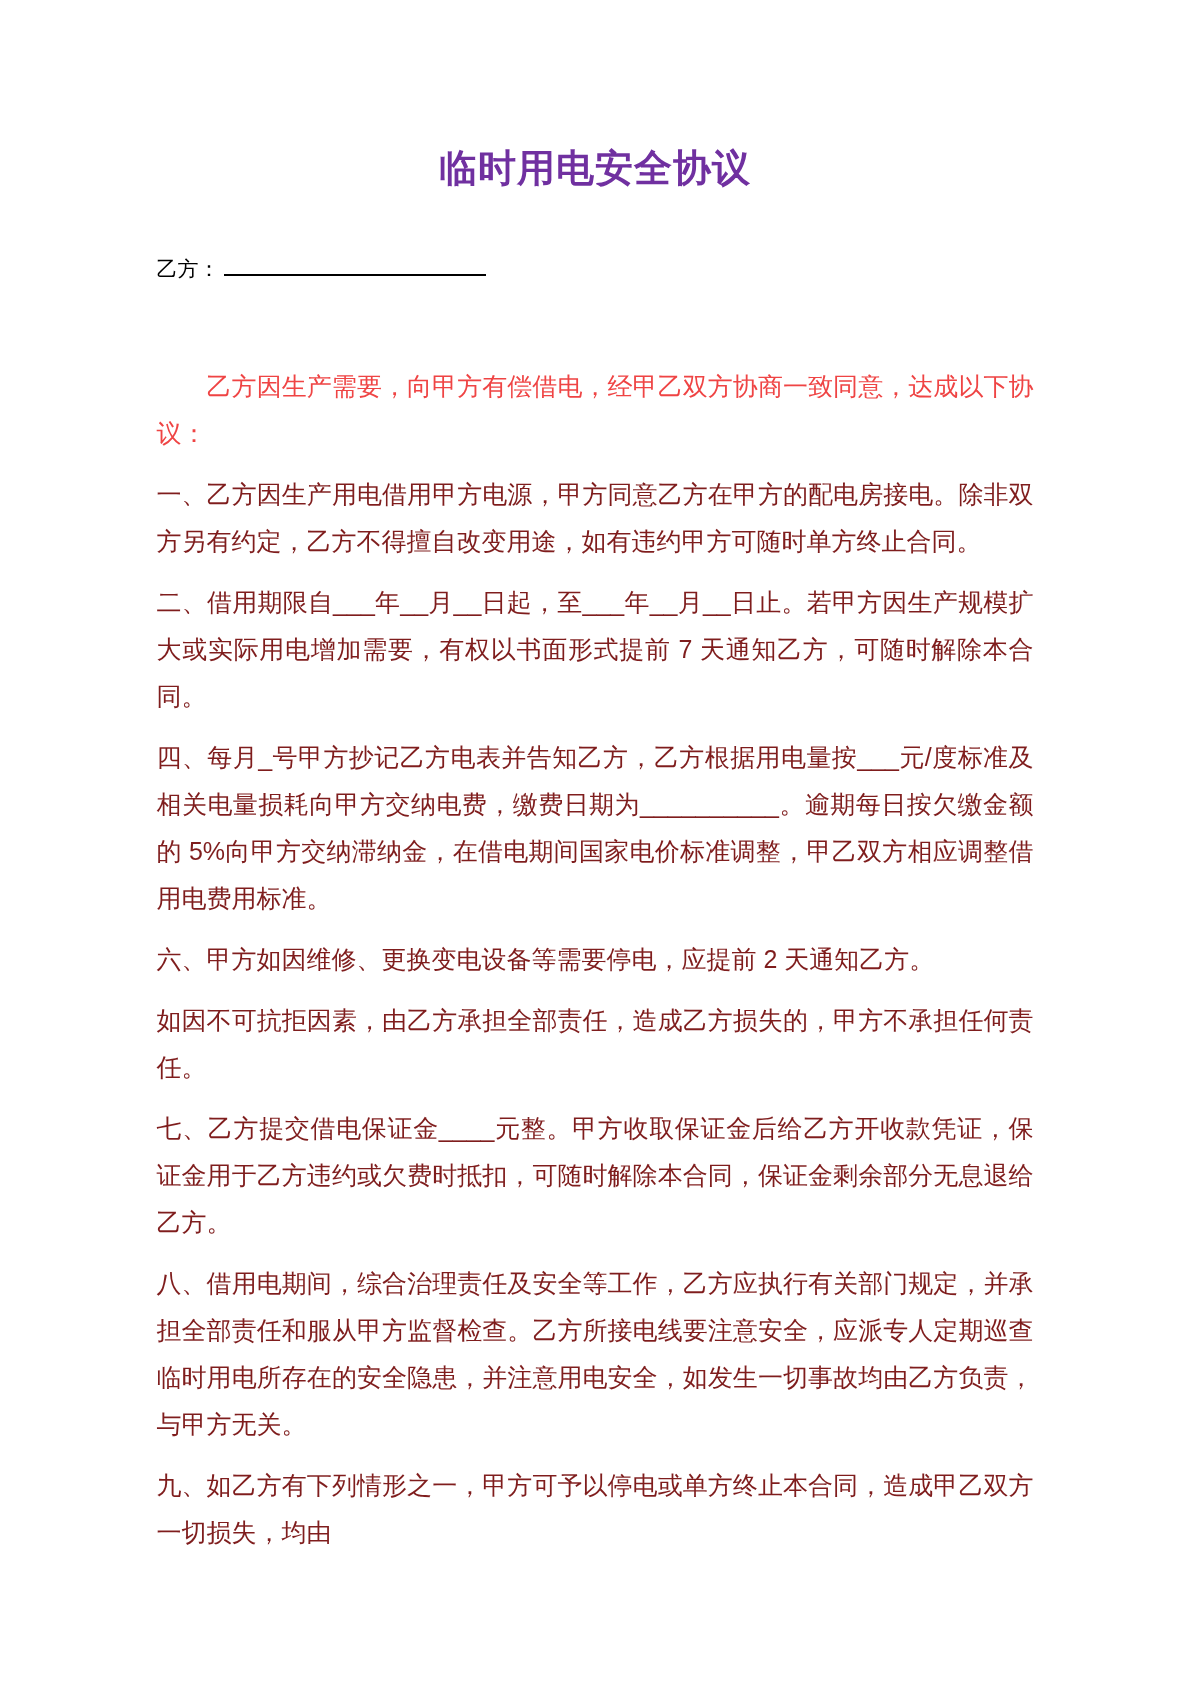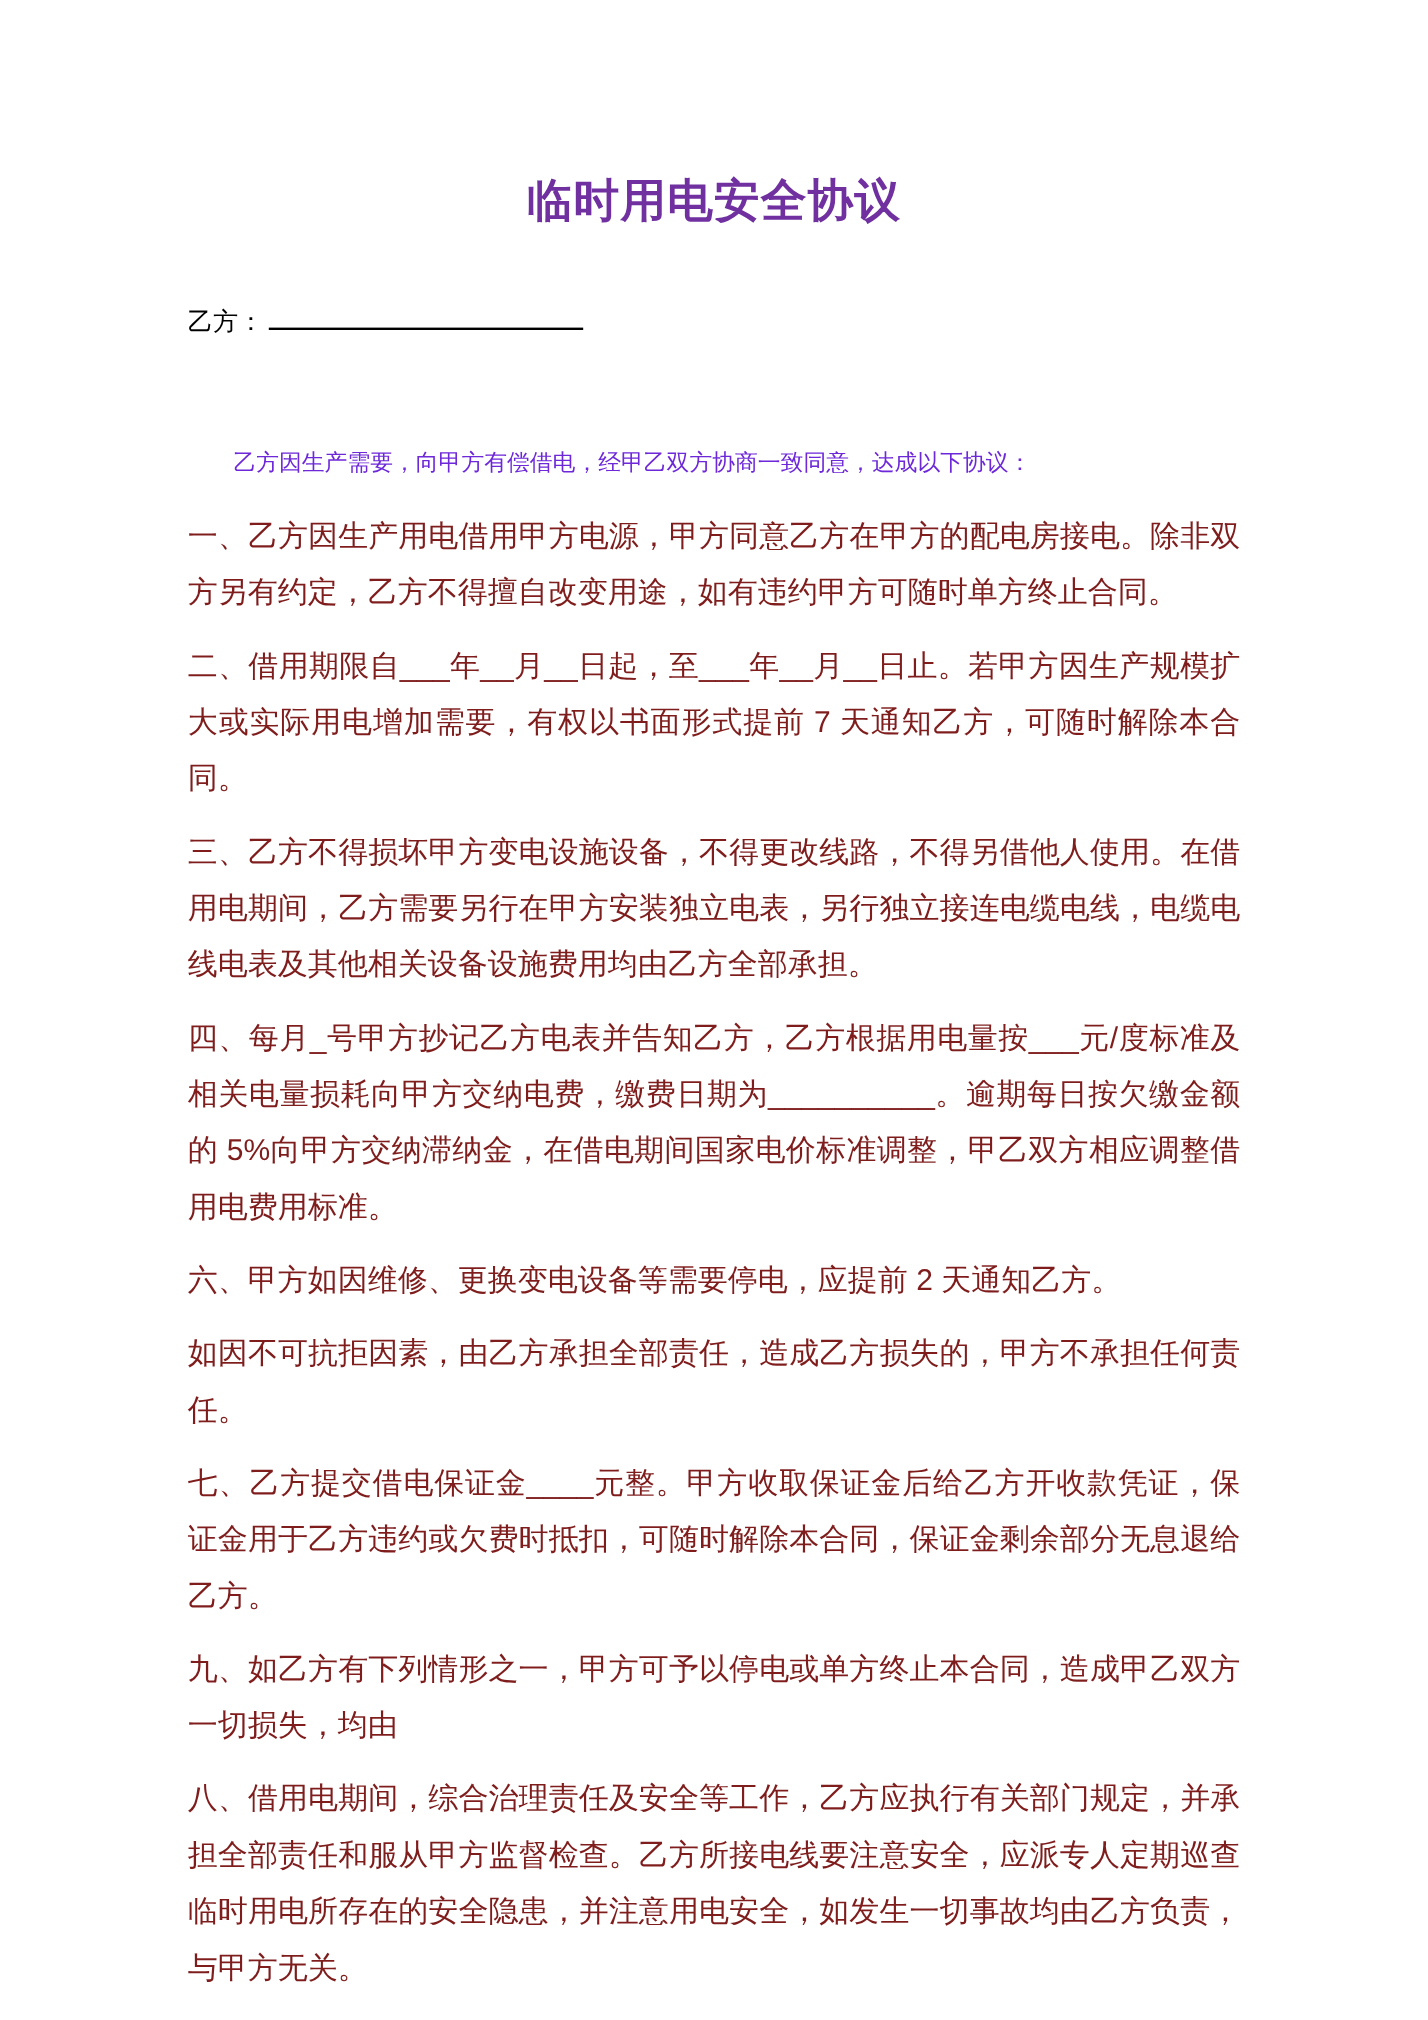--- a/index.html
+++ b/index.html
@@ -33,23 +33,23 @@
     display: inline-block;
     height: 21px;
     border-bottom: 2px solid #000000;
     vertical-align: baseline;
     margin-left: 4px;
   }
   .blank-a { width: 268px; }
   .blank-b { width: 262px; }
   .intro-para {
     margin-top: 70px;
-    font-size: 19px;
+    font-size: 25px;
     line-height: 47px;
-    color: #6d28d9;
+    color: #ef4444;
     text-indent: 2em;
     text-align: justify;
     margin-bottom: 14px;
   }
   .clause {
     font-size: 25px;
     line-height: 47px;
     color: #7f1d1d;
     text-align: justify;
     margin-bottom: 14px;
@@ -66,22 +66,21 @@
 
   <p class="party-line">
     <span>乙方：</span><span class="blank-line blank-b"></span>
   </p>
 
   <p class="intro-para">乙方因生产需要，向甲方有偿借电，经甲乙双方协商一致同意，达成以下协议：</p>
 
   <div>
       <p class="clause">一、乙方因生产用电借用甲方电源，甲方同意乙方在甲方的配电房接电。除非双方另有约定，乙方不得擅自改变用途，如有违约甲方可随时单方终止合同。</p>
       <p class="clause">二、借用期限自___年__月__日起，至___年__月__日止。若甲方因生产规模扩大或实际用电增加需要，有权以书面形式提前 7 天通知乙方，可随时解除本合同。</p>
-      <p class="clause">三、乙方不得损坏甲方变电设施设备，不得更改线路，不得另借他人使用。在借用电期间，乙方需要另行在甲方安装独立电表，另行独立接连电缆电线，电缆电线电表及其他相关设备设施费用均由乙方全部承担。</p>
       <p class="clause">四、每月_号甲方抄记乙方电表并告知乙方，乙方根据用电量按___元/度标准及相关电量损耗向甲方交纳电费，缴费日期为__________。逾期每日按欠缴金额的 5%向甲方交纳滞纳金，在借电期间国家电价标准调整，甲乙双方相应调整借用电费用标准。</p>
       <p class="clause">六、甲方如因维修、更换变电设备等需要停电，应提前 2 天通知乙方。</p>
       <p class="clause">如因不可抗拒因素，由乙方承担全部责任，造成乙方损失的，甲方不承担任何责任。</p>
       <p class="clause">七、乙方提交借电保证金____元整。甲方收取保证金后给乙方开收款凭证，保证金用于乙方违约或欠费时抵扣，可随时解除本合同，保证金剩余部分无息退给乙方。</p>
+      <p class="clause">八、借用电期间，综合治理责任及安全等工作，乙方应执行有关部门规定，并承担全部责任和服从甲方监督检查。乙方所接电线要注意安全，应派专人定期巡查临时用电所存在的安全隐患，并注意用电安全，如发生一切事故均由乙方负责，与甲方无关。</p>
       <p class="clause">九、如乙方有下列情形之一，甲方可予以停电或单方终止本合同，造成甲乙双方一切损失，均由</p>
-      <p class="clause">八、借用电期间，综合治理责任及安全等工作，乙方应执行有关部门规定，并承担全部责任和服从甲方监督检查。乙方所接电线要注意安全，应派专人定期巡查临时用电所存在的安全隐患，并注意用电安全，如发生一切事故均由乙方负责，与甲方无关。</p>
     </div>
 
 </div>
 
 </body></html>

